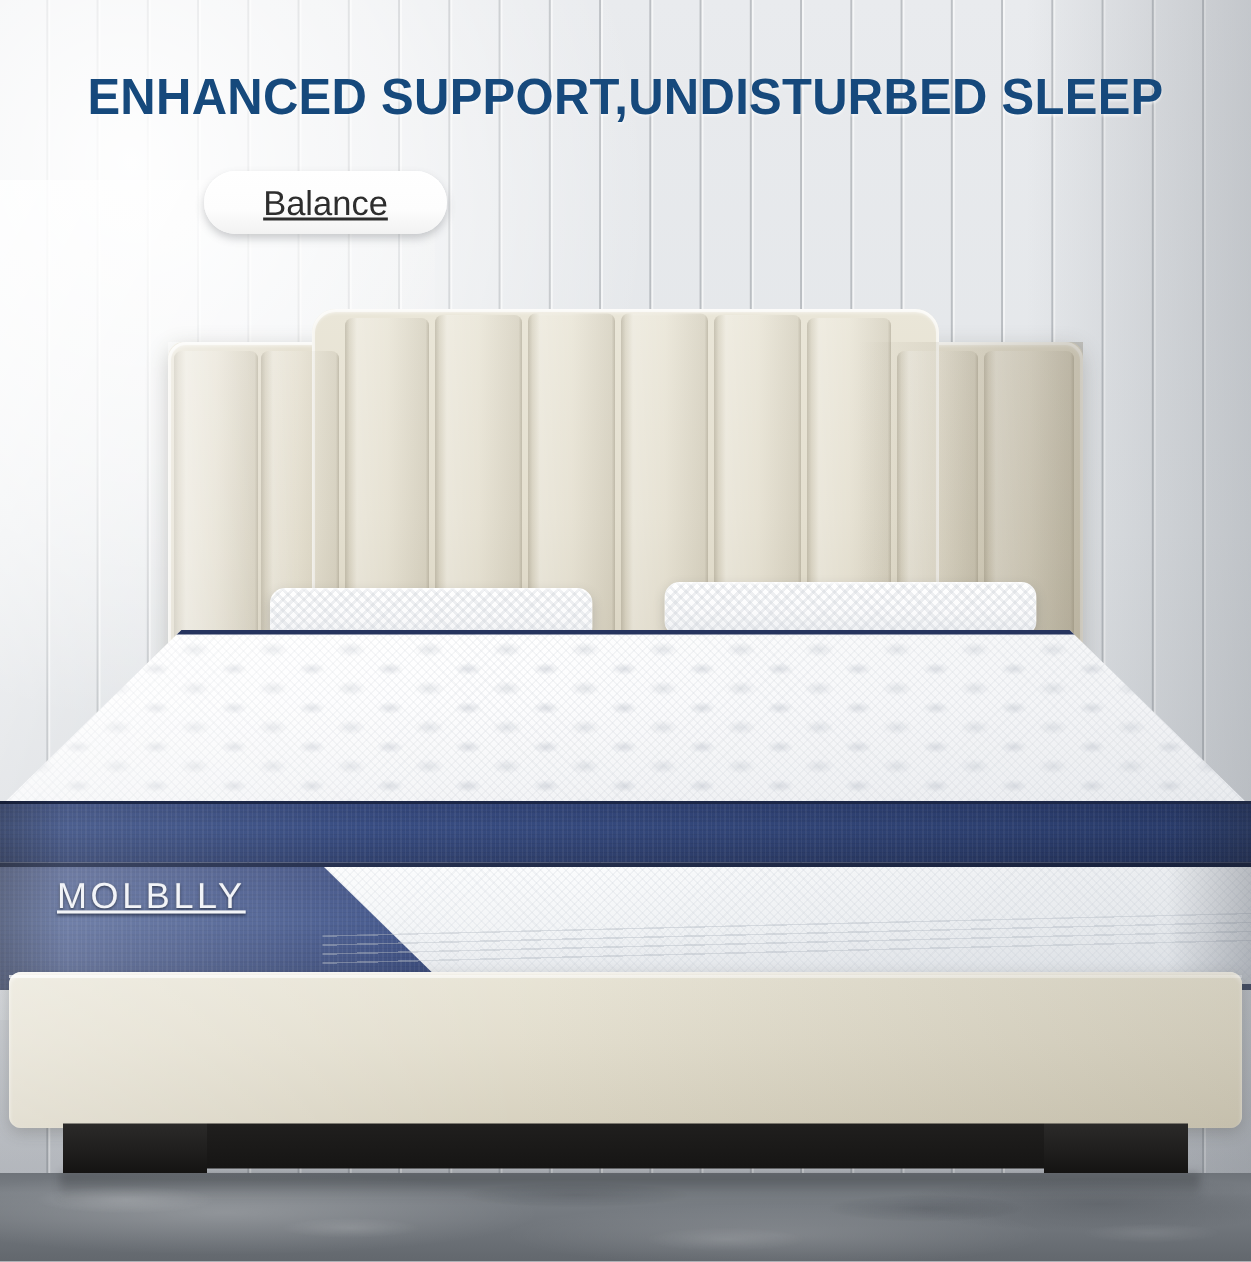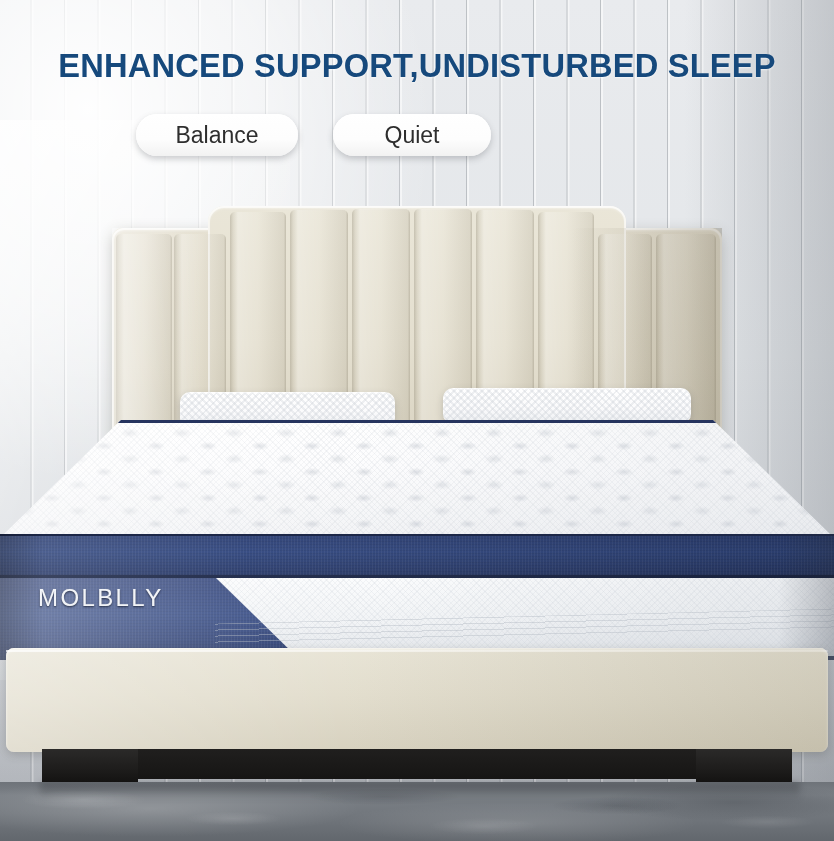--- a/index.html
+++ b/index.html
@@ -246,20 +246,21 @@
   }
 
   
   .brand{
     position:absolute; left:38px; top:584px;
     font-size:24px; letter-spacing:2.4px;
     color:#f2f4f8;
     font-variant:small-caps;
     text-shadow:0 1px 2px rgba(10,16,34,.75), 0 0 1px rgba(255,255,255,.5);
     font-weight:400;
+    text-decoration:underline;
   }
 
   
   .base{
     position:absolute; left:6px; top:648px; width:822px; height:104px;
     background:linear-gradient(180deg,#e7e3d4 0%, #e1dccb 45%, #d5cfbc 100%);
     border-radius:8px;
     box-shadow: inset 0 2px 3px rgba(255,255,255,.7), 0 3px 10px rgba(60,58,50,.22);
   }
   .base-sheen{
@@ -299,20 +300,21 @@
     position:absolute; left:0; top:114px; width:834px; height:42px;
   }
   .pill{
     position:absolute; top:0; height:42px;
     display:flex; align-items:center; justify-content:center;
     background:linear-gradient(180deg,#ffffff 0%, #fdfdfd 60%, #f2f2f2 100%);
     border-radius:21px;
     color:#2e2e2e;
     font-size:23px;
     box-shadow:0 3px 6px rgba(90,94,100,.30), inset 0 1px 0 rgba(255,255,255,.95);
+    text-decoration:underline;
   }
   .pill.p0{ left:136px; width:162px; }
   .pill.p1{ left:333px; width:158px; }
   .pill.p2{ left:528px; width:163px; }
 </style>
 </head>
 <body>
 
 <div id="scene">
 
@@ -386,18 +388,15 @@
   <div class="leg-bar"></div>
   <div class="leg l"></div>
   <div class="leg r"></div>
 
   <div class="headline">ENHANCED SUPPORT,UNDISTURBED SLEEP</div>
 
   <div class="pills">
     <div class="pill p0">
         <span>Balance</span>
       </div>
-    <div class="pill p1">
-        <span>Quiet</span>
-      </div>
   </div>
 
 </div>
 
 </body></html>

